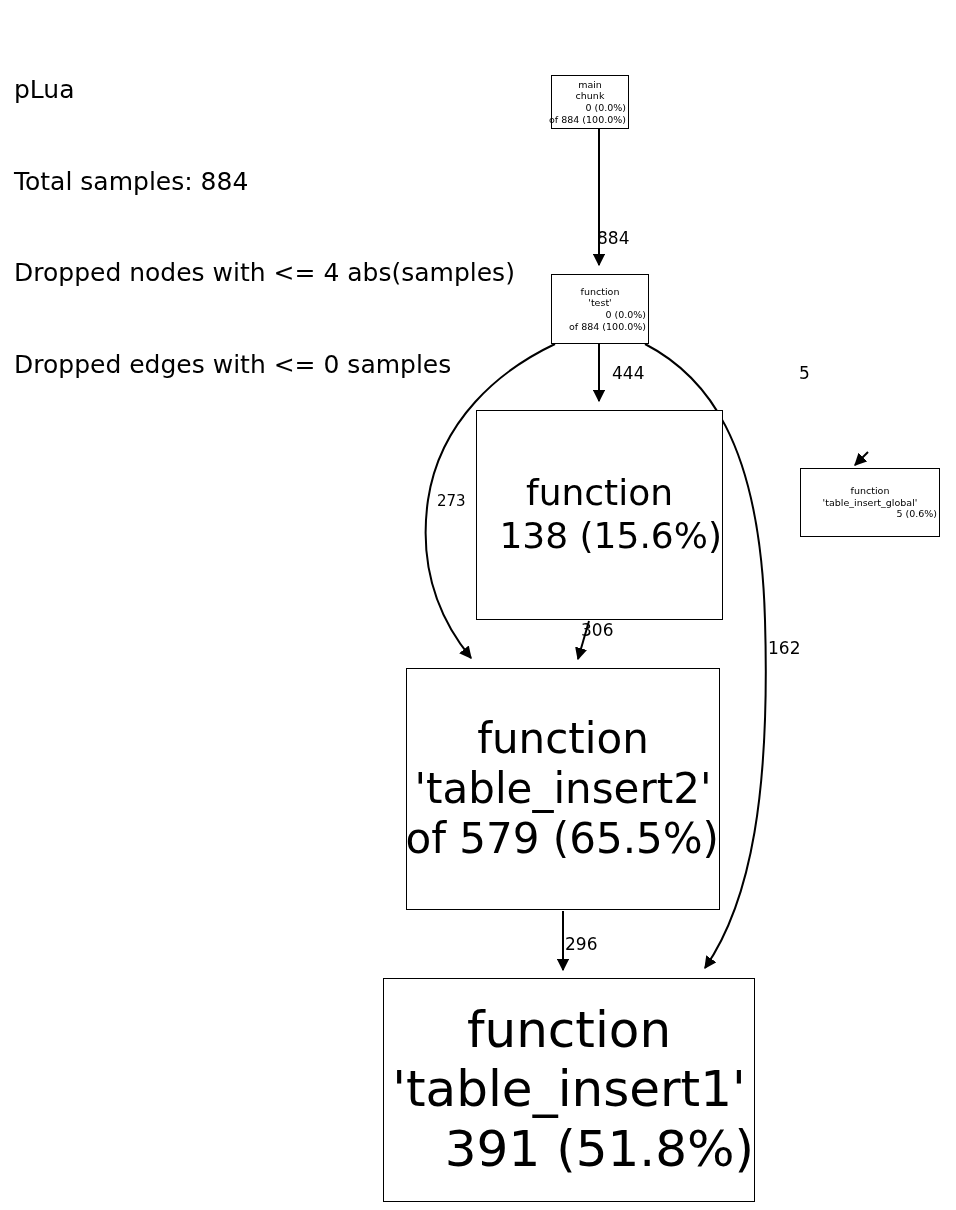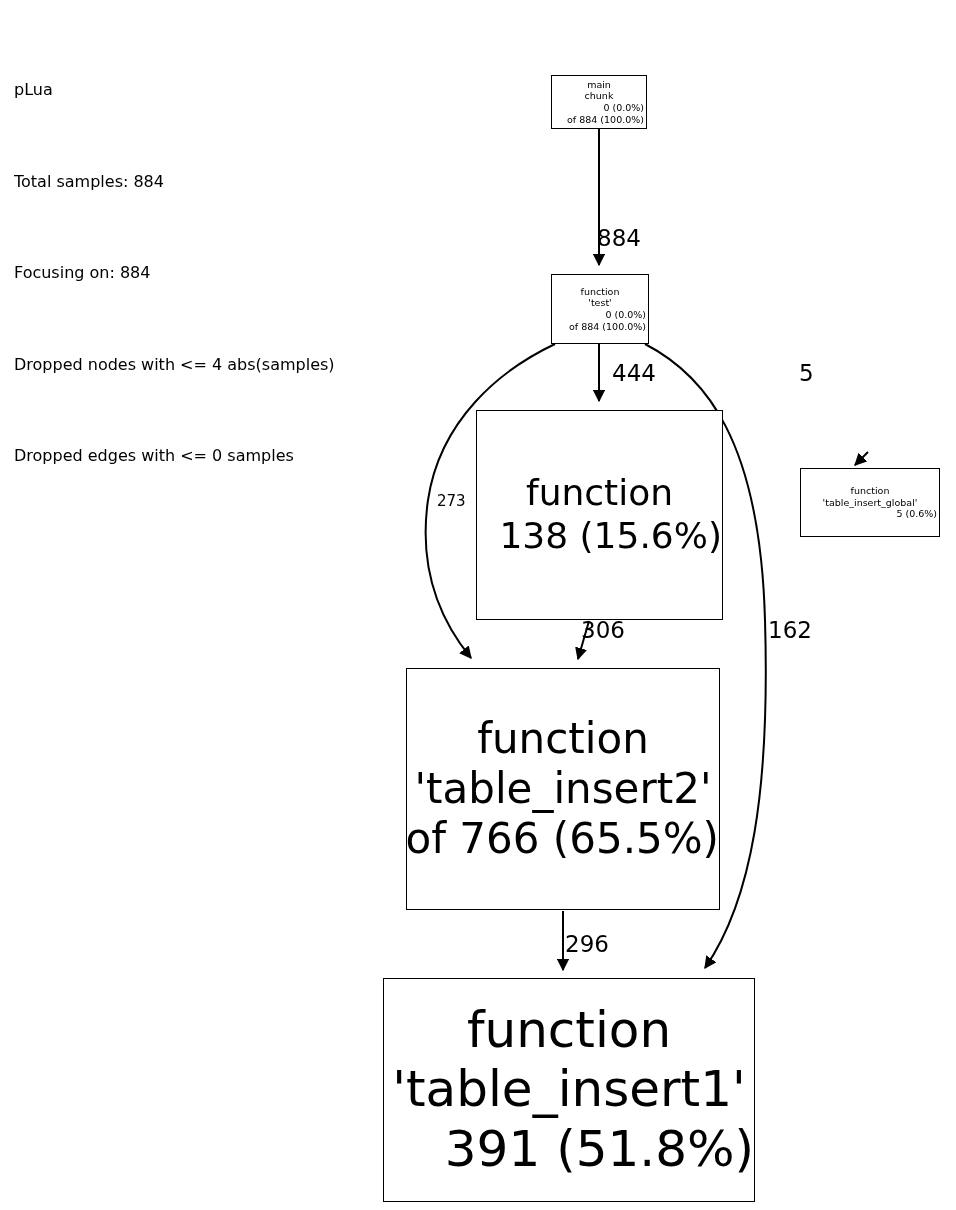--- a/index.html
+++ b/index.html
@@ -18,21 +18,21 @@
     height: 1210px;
     overflow: hidden;
     background: #ffffff;
   }
 
   
   #legend {
     position: absolute;
     left: 14px;
     top: 14px;
-    font-size: 16px;
+    font-size: 25px;
     line-height: 30.5px;
     white-space: pre;
     color: #000000;
   }
   #legend div { white-space: pre; }
 
   
   #edges {
     position: absolute;
     left: 0;
@@ -63,36 +63,35 @@
   
   .node-sm { font-size: 9.5px; line-height: 11.6px; }
   .node-sm .line { padding: 0 2px; }
 
   
   .node-lg .line { line-height: 1.19em; }
 
   
   .elabel {
     position: absolute;
-    font-size: 23px;
+    font-size: 17px;
     line-height: 18px;
     color: #000000;
     white-space: nowrap;
   }
   .elabel-sm { font-size: 15px; }
 </style>
 </head>
 <body>
 
 <div id="canvas">
 
   <div id="legend">
     <div>pLua</div>
     <div>Total samples: 884</div>
-    <div>Focusing on: 884</div>
     <div>Dropped nodes with &lt;= 4 abs(samples)</div>
     <div>Dropped edges with &lt;= 0 samples</div>
   </div>
 
   <svg id="edges" viewBox="0 0 956 1210" width="956" height="1210" xmlns="http://www.w3.org/2000/svg">
     <defs>
       <marker id="ah" viewBox="0 0 10 10" refX="9" refY="5" markerWidth="6.2" markerHeight="6.2" orient="auto-start-reverse">
         <path d="M 0 0 L 10 5 L 0 10 z" fill="#000000"></path>
       </marker>
     </defs>
@@ -108,26 +107,26 @@
     <path d="M 589,621 L 578,659" fill="none" stroke="#000000" stroke-width="2" marker-end="url(#ah)"></path>
 
     <path d="M 563,911 L 563,970" fill="none" stroke="#000000" stroke-width="2" marker-end="url(#ah)"></path>
 
     <path d="M 868,452 L 855,465" fill="none" stroke="#000000" stroke-width="2" marker-end="url(#ah)"></path>
   </svg>
 
   <div class="elabel" style="left:597px; top:229px;">884</div>
   <div class="elabel" style="left:598px; top:364px;margin-left:14px;">444</div>
   <div class="elabel elabel-sm" style="left:437px; top:492px;">273</div>
-  <div class="elabel" style="left:768px; top:621px;text-align:center;">162</div>
+  <div class="elabel" style="left:768px; top:639px;text-align:center;">162</div>
   <div class="elabel" style="left:581px; top:621px;">306</div>
   <div class="elabel" style="left:565px; top:935px;">296</div>
   <div class="elabel" style="left:799px; top:364px;">5</div>
 
-  <div class="node node-sm" style="left:551px; top:75px; width:96px; height:54px;">
+  <div class="node node-sm" style="left:551px; top:75px; width:78px; height:54px;">
     <span class="line">main</span>
     <span class="line">chunk</span>
     <span class="line ralign">0 (0.0%)</span>
     <span class="line ralign">of 884 (100.0%)</span>
   </div>
 
   <div class="node node-sm" style="left:551px; top:274px; width:98px; height:70px;">
     <span class="line">function</span>
     <span class="line">'test'</span>
     <span class="line ralign">0 (0.0%)</span>
@@ -135,21 +134,21 @@
   </div>
 
   <div class="node node-lg" style="left:476px; top:410px; width:247px; height:210px; font-size:36px;">
     <span class="line">function</span>
     <span class="line ralign">138 (15.6%)</span>
   </div>
 
   <div class="node node-lg" style="left:406px; top:668px; width:314px; height:242px; font-size:42px;">
     <span class="line">function</span>
     <span class="line">'table_insert2'</span>
-    <span class="line ralign">of 766 (65.5%)</span>
+    <span class="line ralign">of 579 (65.5%)</span>
   </div>
 
   <div class="node node-lg" style="left:383px; top:978px; width:372px; height:224px; font-size:50px;">
     <span class="line">function</span>
     <span class="line">'table_insert1'</span>
     <span class="line ralign">391 (51.8%)</span>
   </div>
 
   <div class="node node-sm" style="left:800px; top:468px; width:140px; height:69px;">
     <span class="line">function</span>

